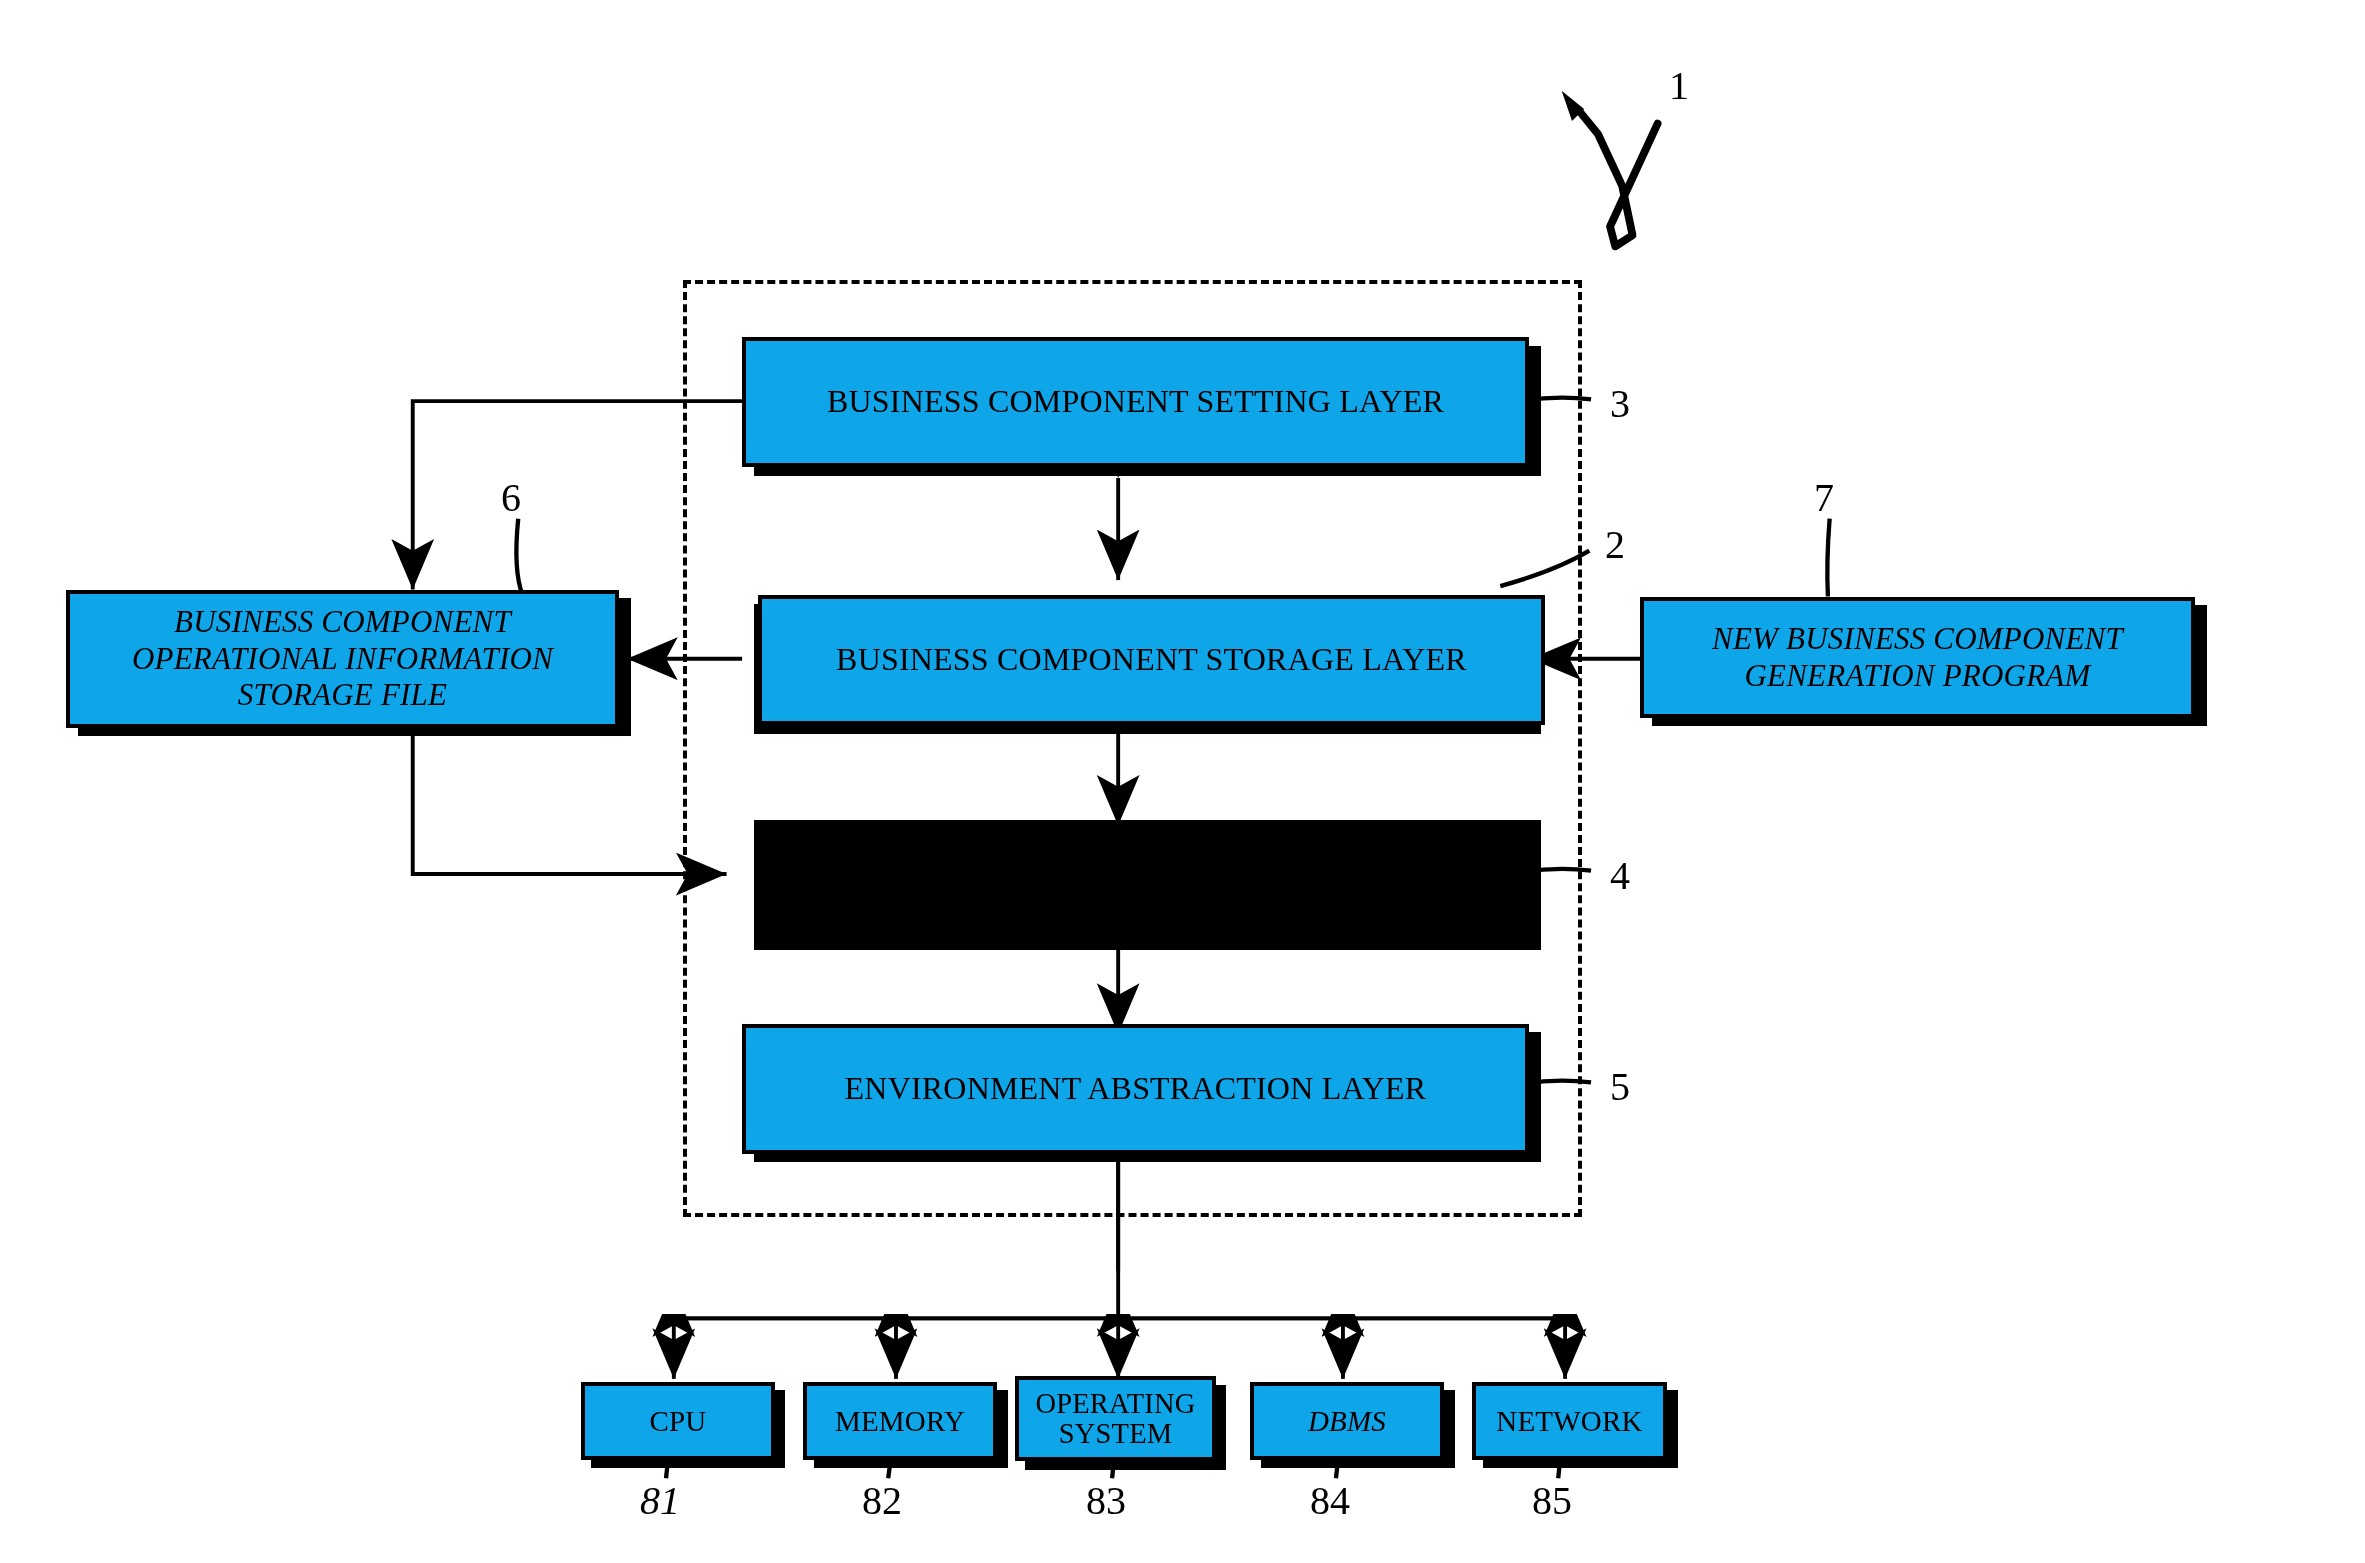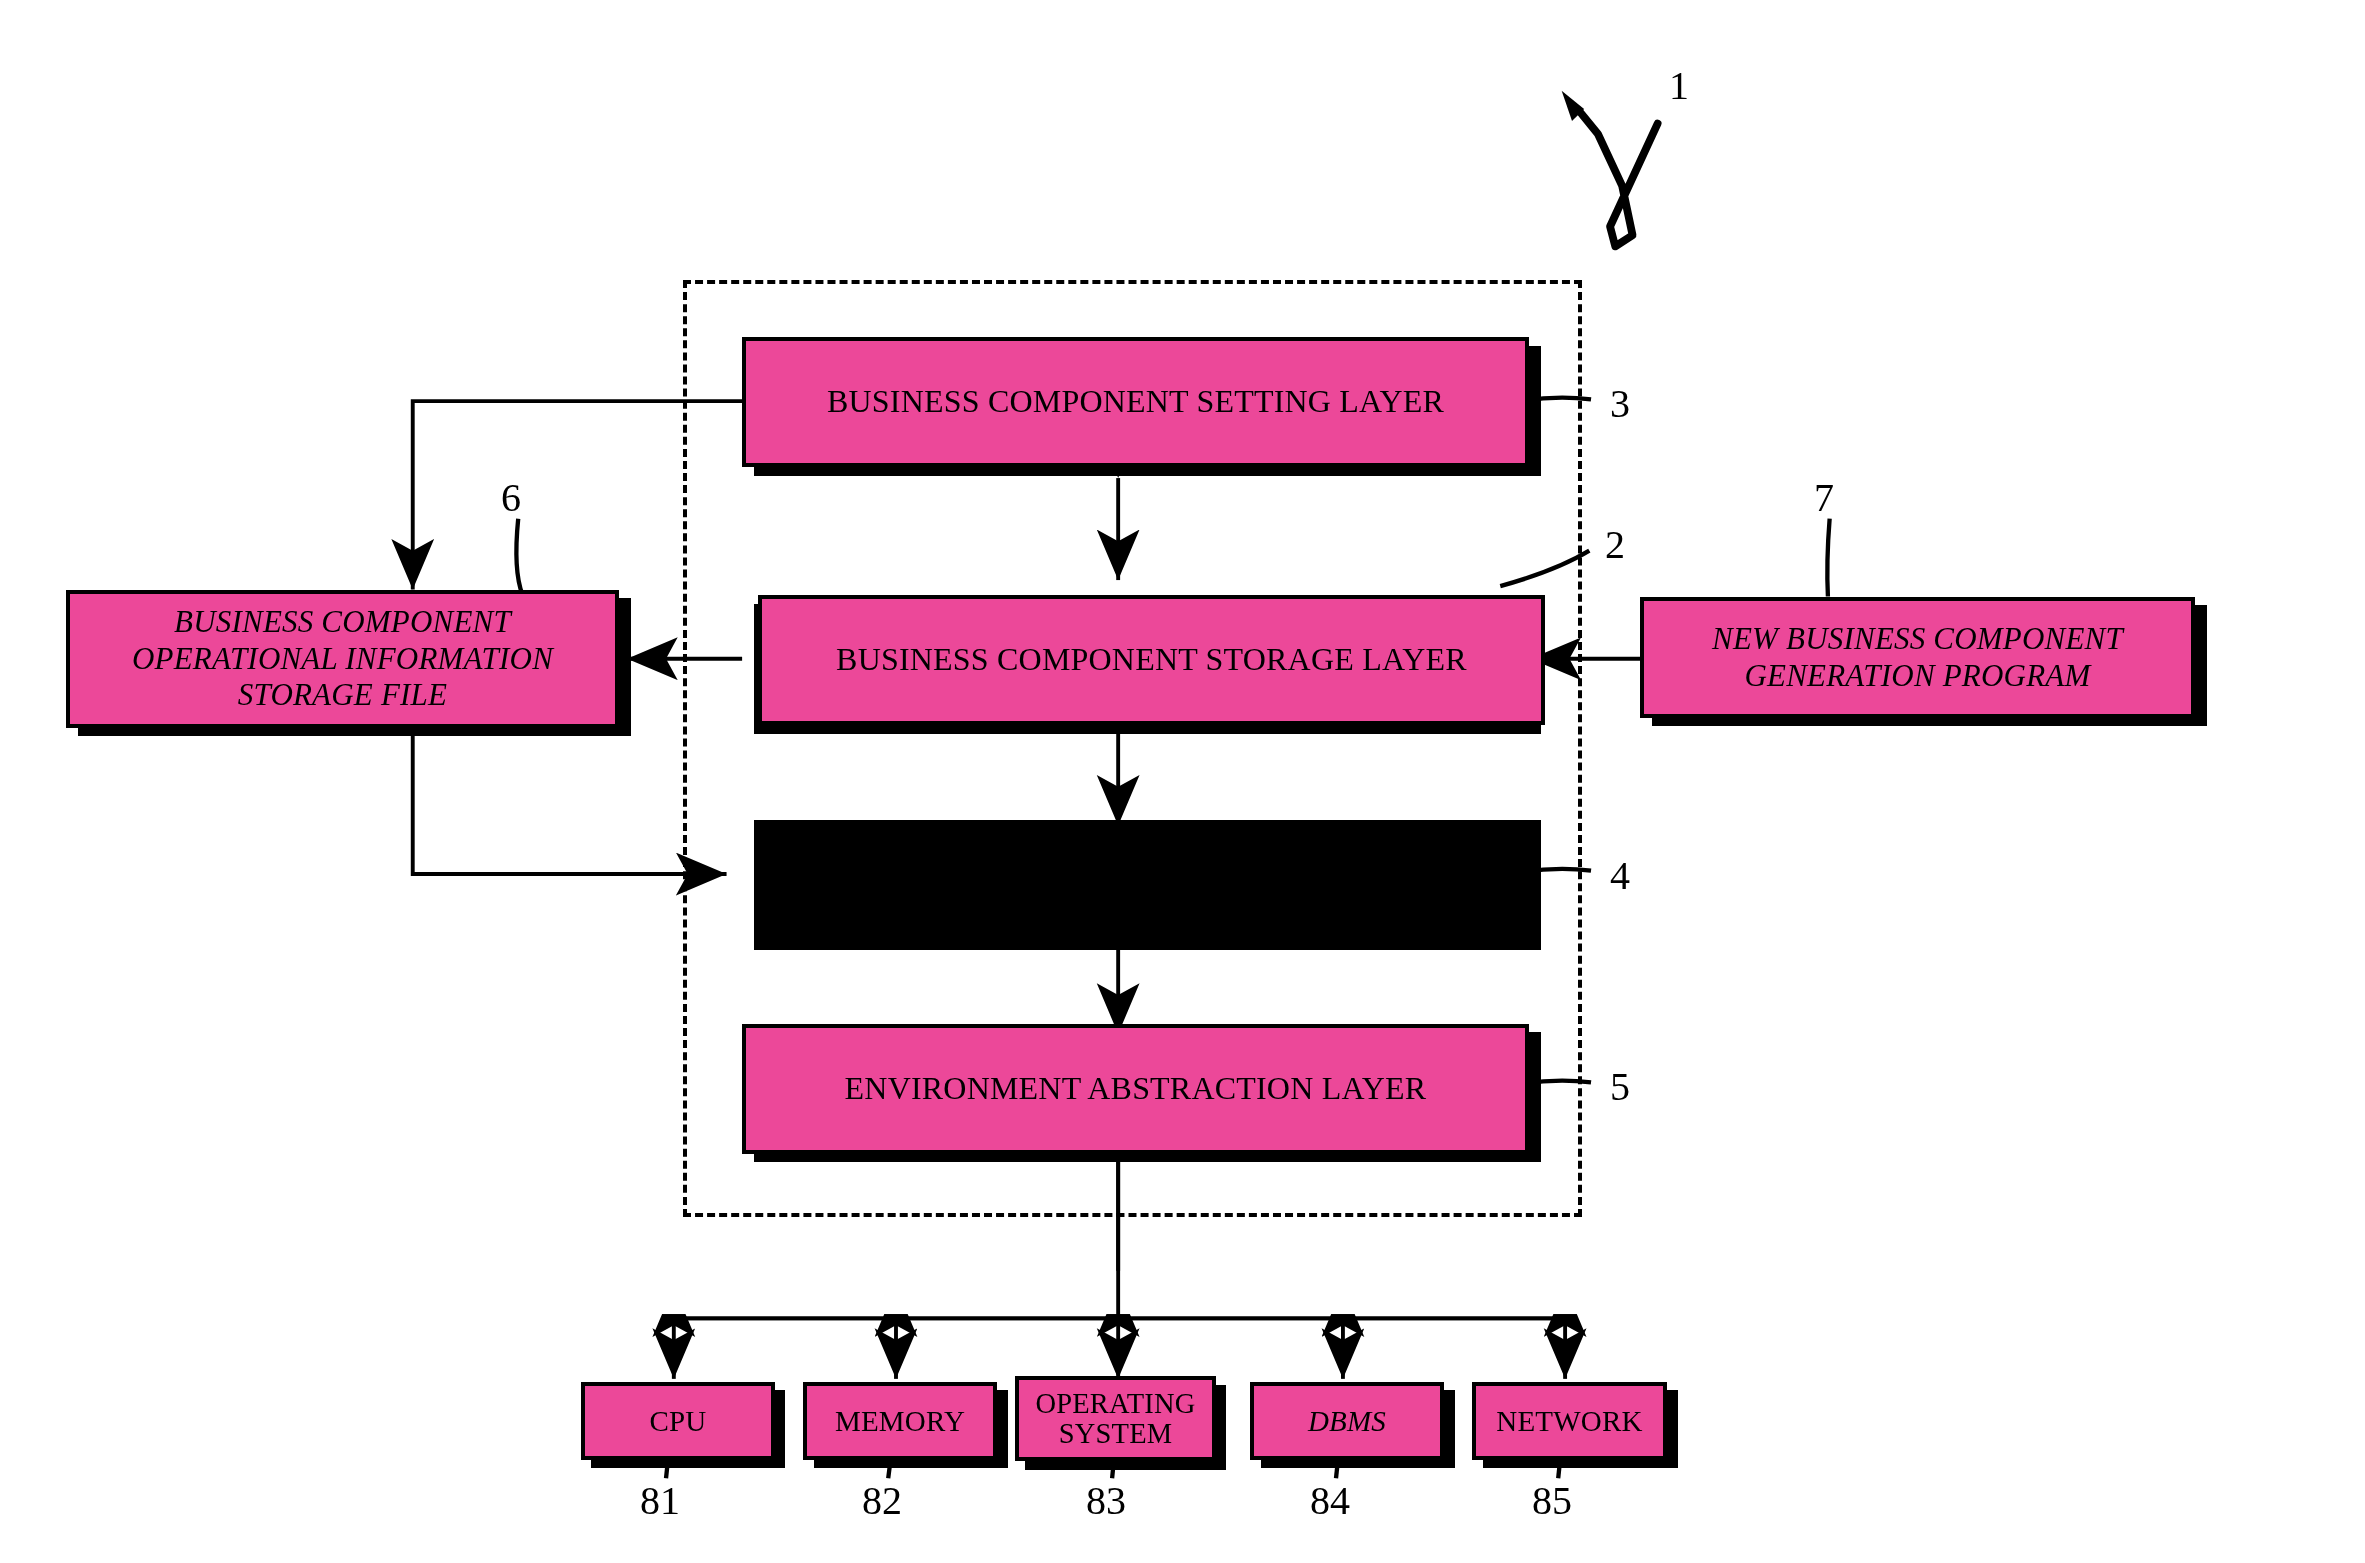--- a/index.html
+++ b/index.html
@@ -21,21 +21,21 @@
     position: absolute;
     left: 0;
     top: 0;
     width: 2366px;
     height: 1563px;
   }
   
   .node {
     position: absolute;
     box-sizing: border-box;
-    background: #ec4899;
+    background: #0ea5e9;
     border: 4.3px solid #000000;
     display: flex;
     align-items: center;
     justify-content: center;
     text-align: center;
     color: #000000;
     z-index: 5;
   }
   .node .lbl {
     display: block;
@@ -225,20 +225,20 @@
 
   <div class="ref" style="left:1610px; top:852px;">4</div>
 
   <div class="ref" style="left:1610px; top:1063px;"></div>
   <div class="ref" style="left:1610px; top:1063px;">5</div>
 
   <div class="ref" style="left:501px; top:474px;">6</div>
 
   <div class="ref" style="left:1814px; top:474px;">7</div>
 
-  <div class="ref" style="left:640px; top:1477px;">81</div>
+  <div class="ref" style="left:640px; top:1477px;font-style:italic;">81</div>
   <div class="ref" style="left:862px; top:1477px;">82</div>
   <div class="ref" style="left:1086px; top:1477px;">83</div>
   <div class="ref" style="left:1310px; top:1477px;">84</div>
   <div class="ref" style="left:1532px; top:1477px;">85</div>
 
 </div>
 
 
 </body></html>

